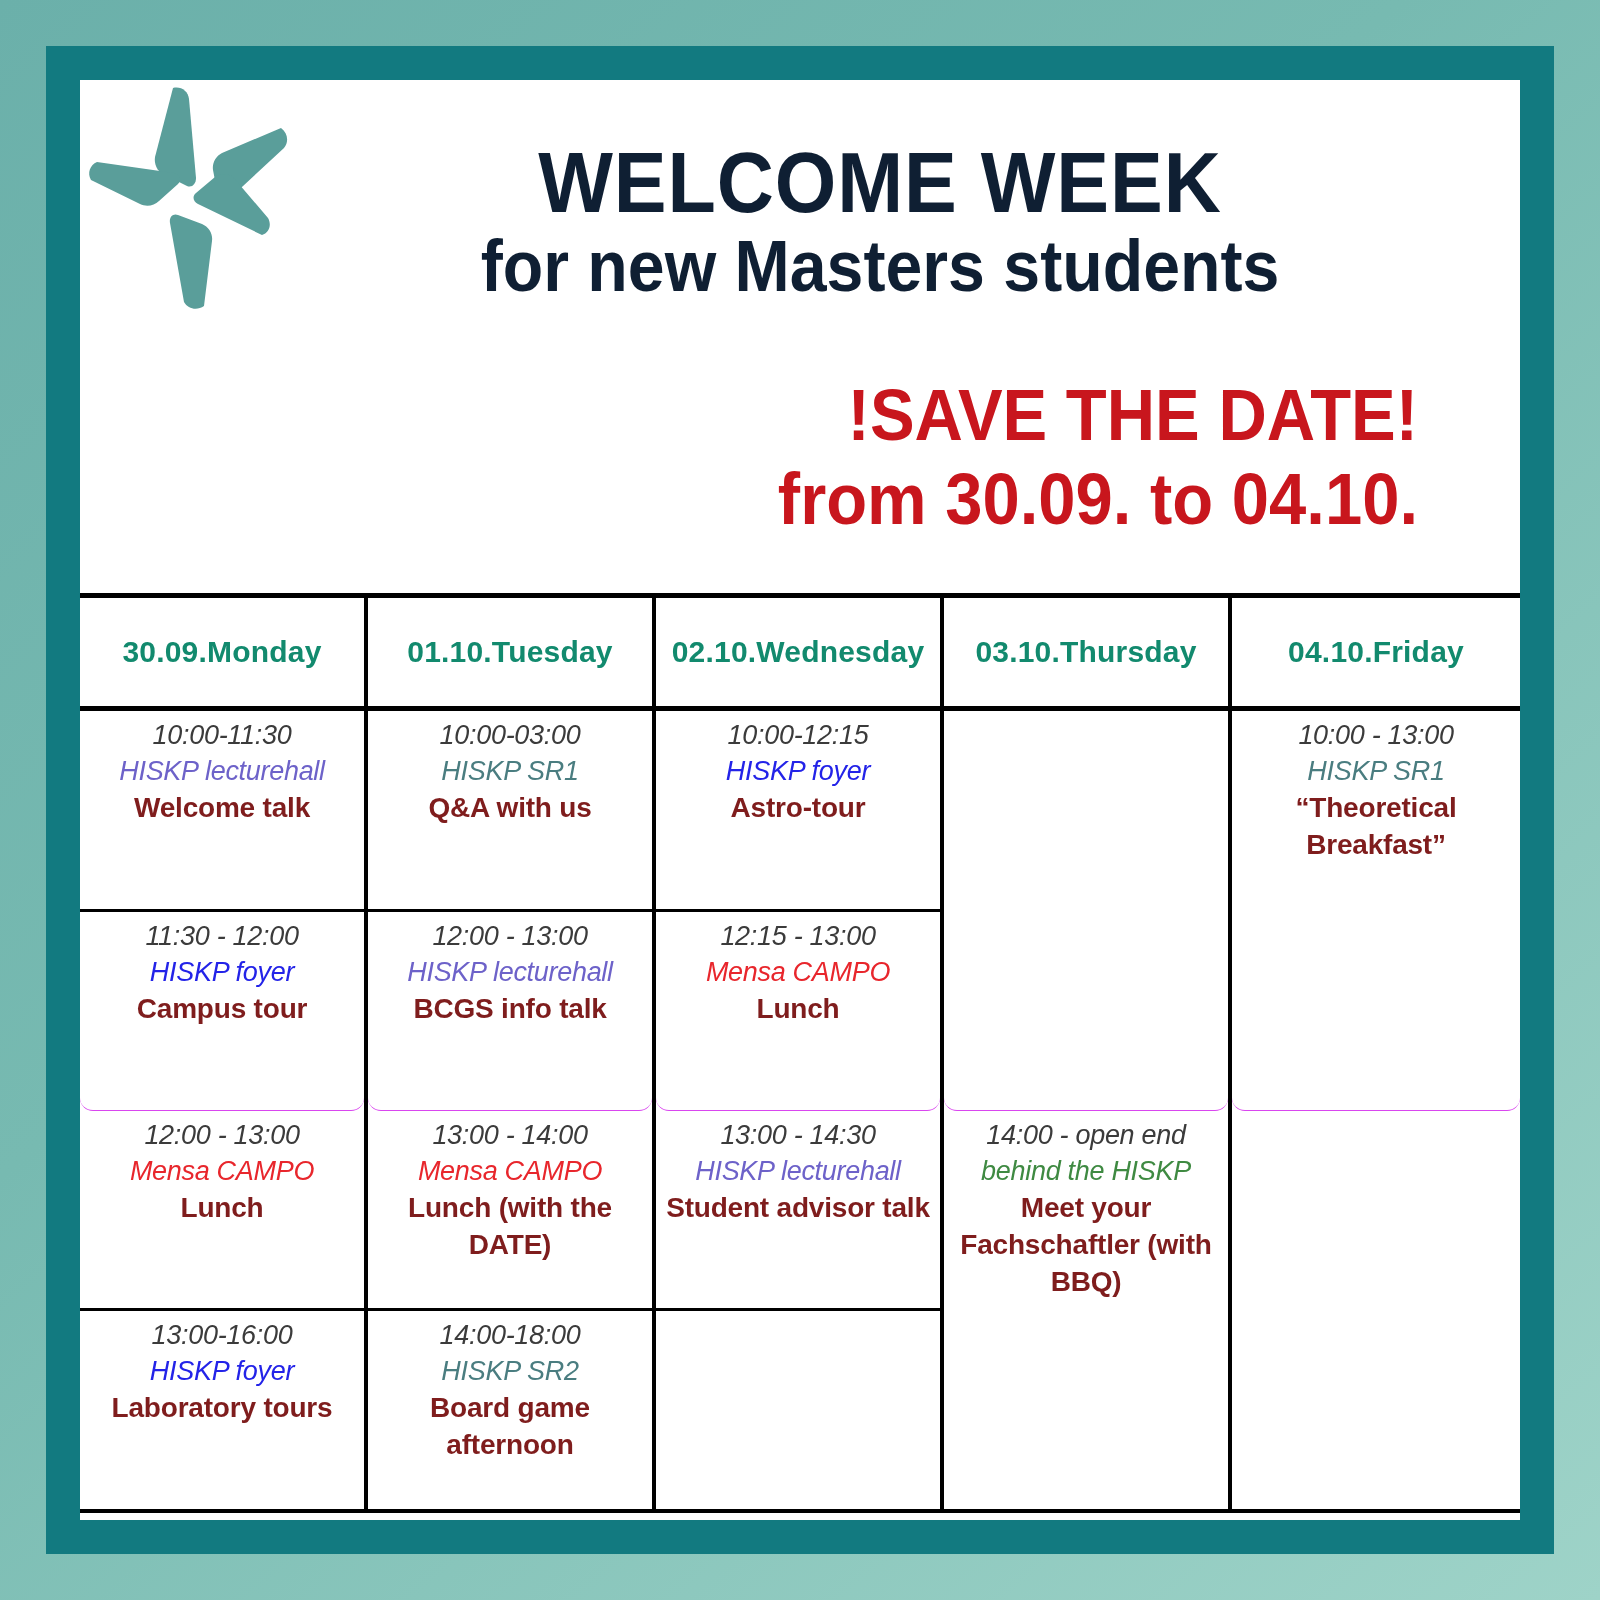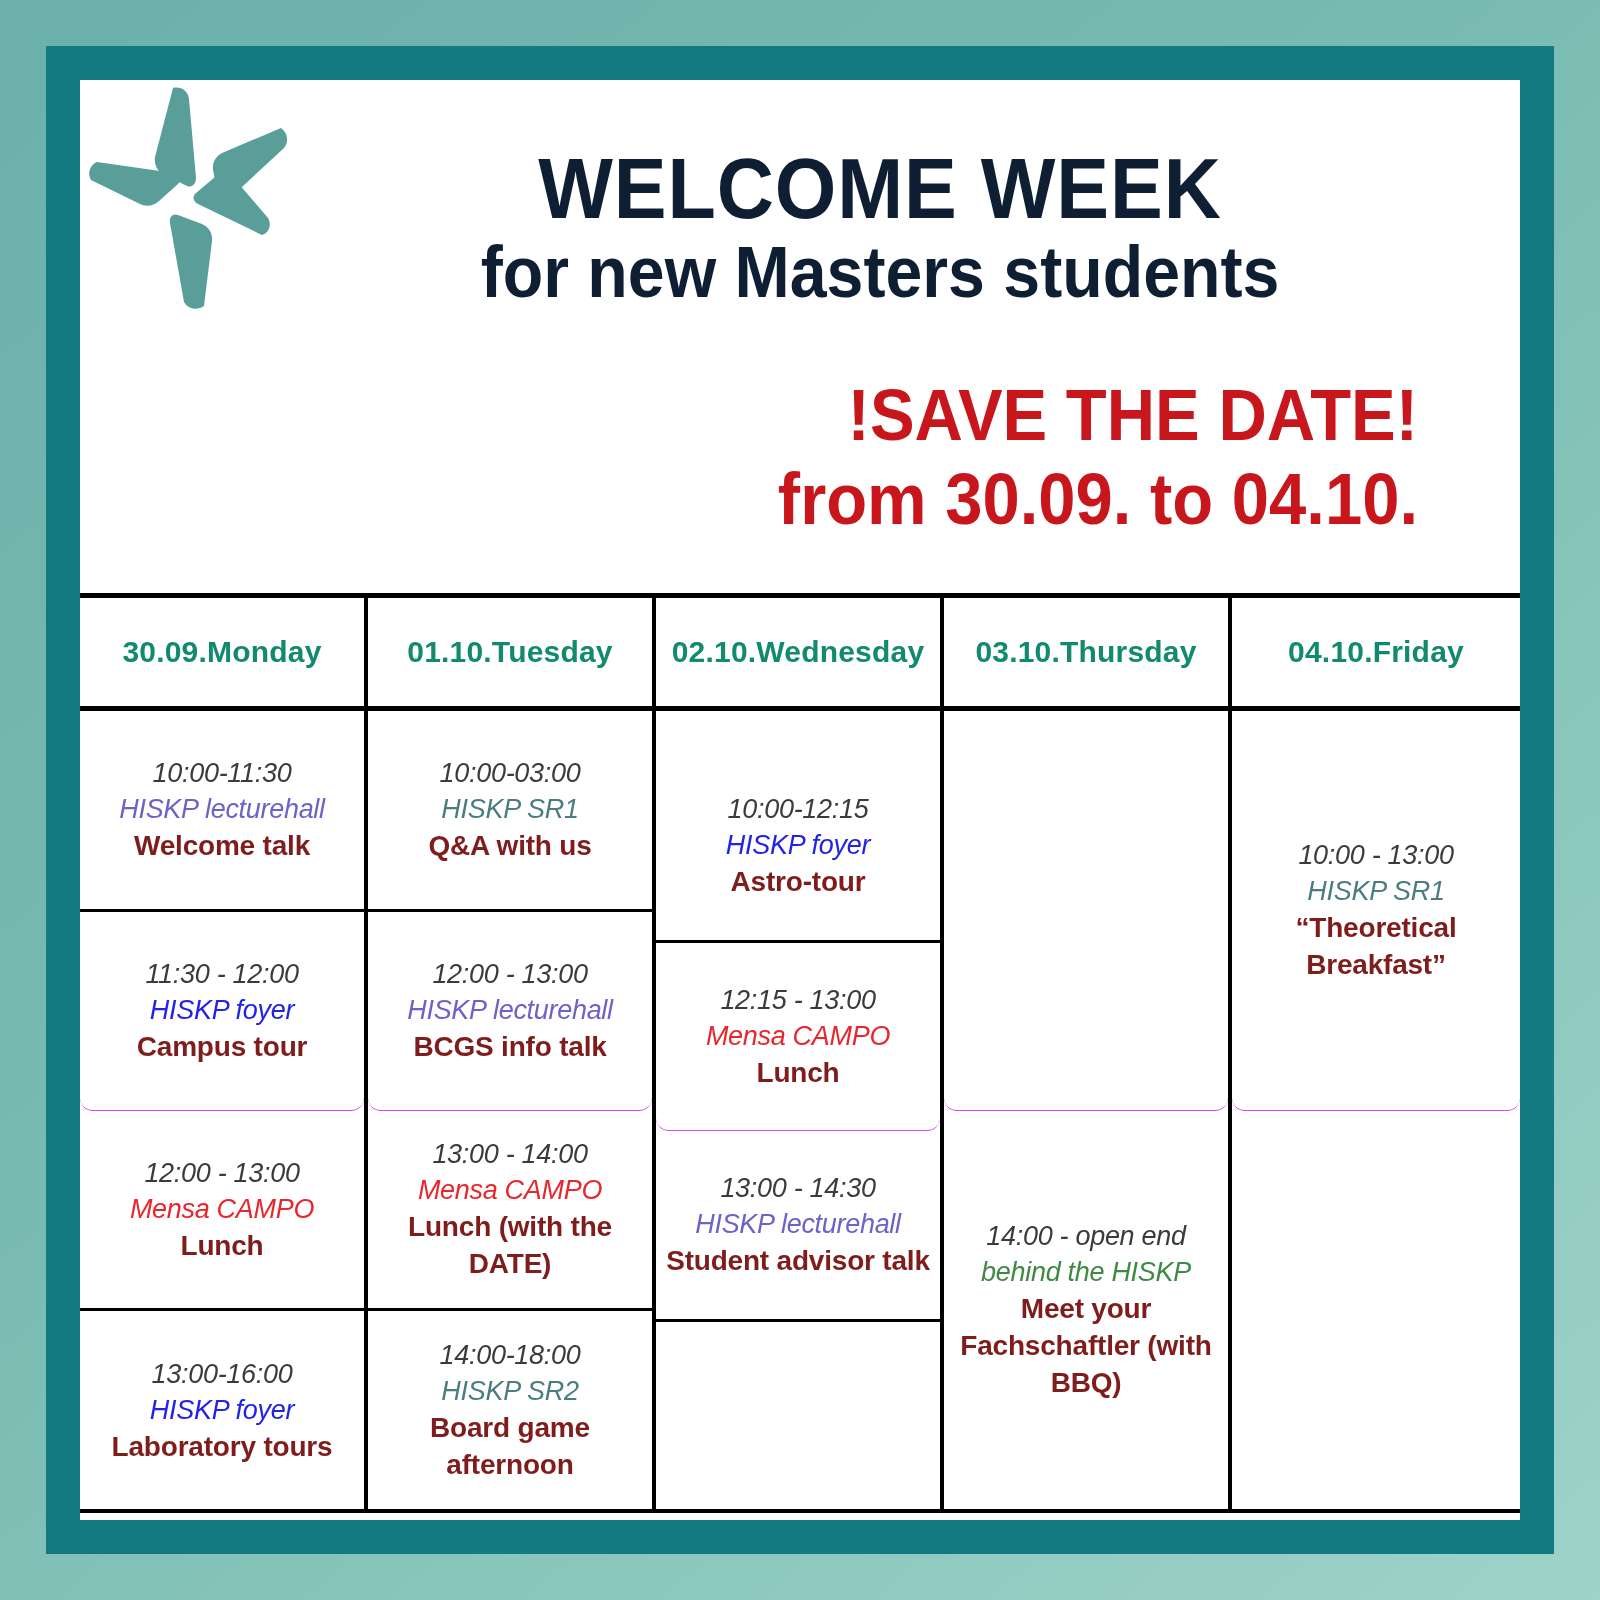--- a/index.html
+++ b/index.html
@@ -53,21 +53,21 @@
     position: absolute;
     left: 5px;
     top: 2px;
     width: 208px;
     height: 228px;
   }
 
   #title-block {
     position: absolute;
     left: 180px;
-    top: 62px;
+    top: 56px;
     width: 1240px;
     text-align: center;
   }
 
   .title-main {
     font-family: "Liberation Sans Narrow", "Liberation Sans", sans-serif;
     font-weight: bold;
     font-size: 86px;
     line-height: 92px;
     letter-spacing: 1px;
@@ -147,21 +147,20 @@
     font-weight: bold;
     font-size: 30px;
     line-height: 38px;
     letter-spacing: 0.2px;
   }
 
   .cell {
     display: flex;
     flex-direction: column;
     align-items: center;
-    justify-content: center;
     padding: 6px 8px;
     border-bottom: 3px solid #000;
     text-align: center;
   }
   .cell.no-line { border-bottom: none; }
   .cell.thick { border-bottom: 1px solid #d946ef; border-radius: 13px; }
 
   .time {
     font-style: italic;
     font-size: 27px;
@@ -276,21 +275,21 @@
               <div class="time">14:00-18:00</div>
               <div class="loc loc-teal">HISKP SR2</div>
               <div class="event">Board game afternoon</div>
             </div>
           </div>
           <div class="col">
             <div class="day-head">
               <div>02.10.</div>
               <div>Wednesday</div>
             </div>
-            <div class="cell" style="flex: 1 1 0%; margin-top: 41px;">
+            <div class="cell" style="flex: 1 1 0%;">
               <div class="time">10:00-12:15</div>
               <div class="loc loc-blue">HISKP foyer</div>
               <div class="event">Astro-tour</div>
             </div>
             <div class="cell thick" style="flex: 1 1 0%;">
               <div class="time">12:15 - 13:00</div>
               <div class="loc loc-red">Mensa CAMPO</div>
               <div class="event">Lunch</div>
             </div>
             <div class="cell" style="flex: 1 1 0%;">

